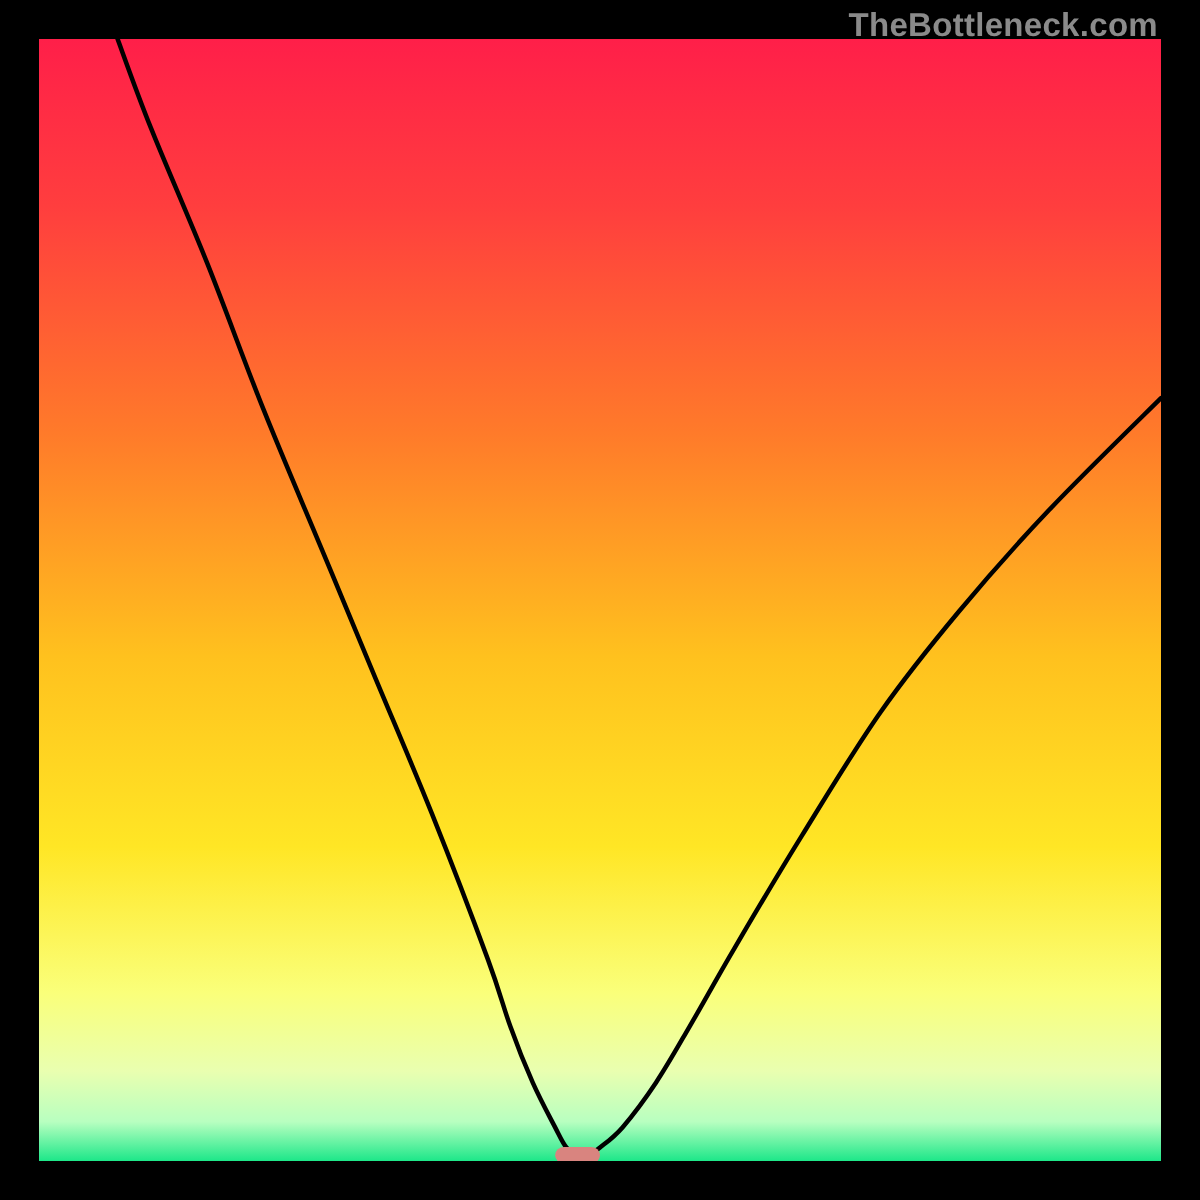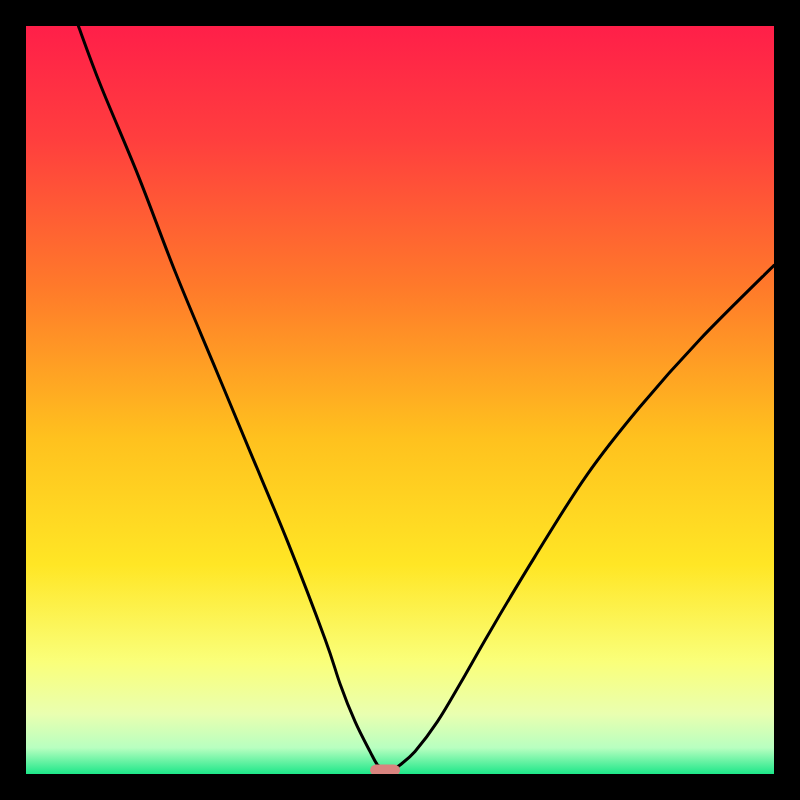--- a/index.html
+++ b/index.html
@@ -37,20 +37,21 @@
   }
   svg {
     display: block;
   }
 </style>
 </head>
 <body>
 
 <div class="frame">
 
+  <div class="watermark">TheBottleneck.com</div>
 
   <div class="plot">
     <svg id="chart-svg" width="748" height="748" viewBox="0 0 748 748">
       <defs>
         <linearGradient id="bg-grad" x1="0" y1="0" x2="0" y2="1">
             <stop offset="0%" stop-color="#ff1f49"></stop>
             <stop offset="15%" stop-color="#ff3e3e"></stop>
             <stop offset="35%" stop-color="#ff7a2a"></stop>
             <stop offset="55.00000000000001%" stop-color="#ffc11e"></stop>
             <stop offset="72%" stop-color="#ffe625"></stop>

